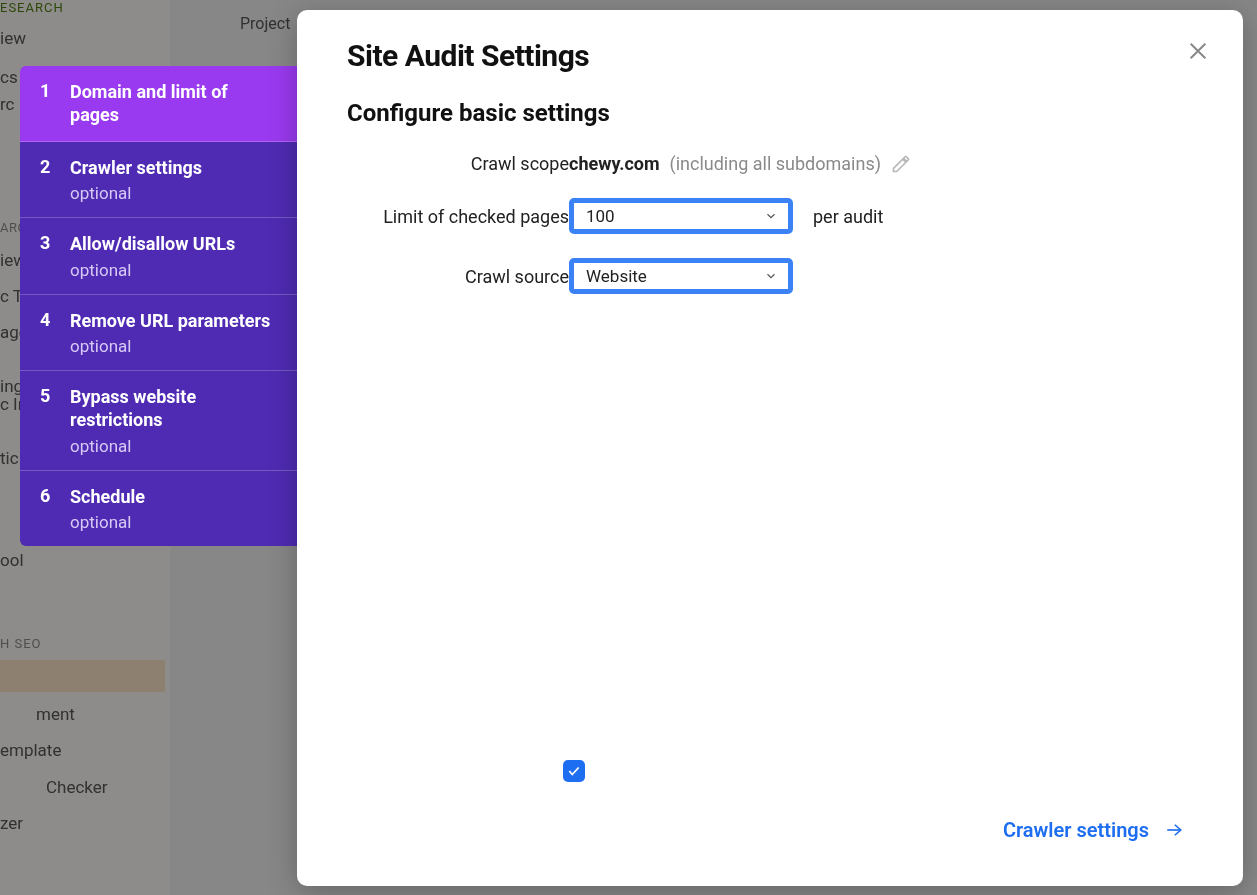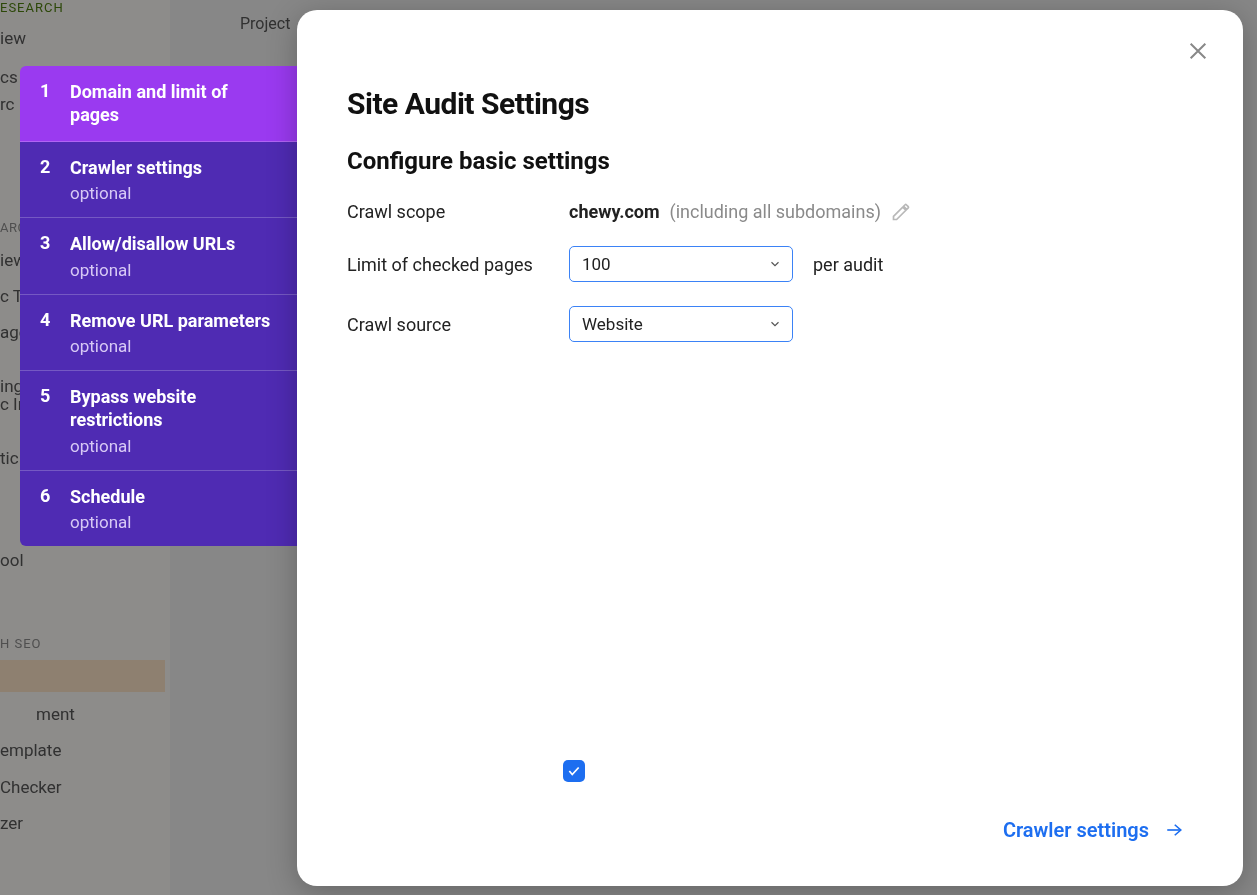--- a/index.html
+++ b/index.html
@@ -43,53 +43,53 @@
   .step .opt { font-size: 17px; color: #d7c9f5; }
 
   
   .modal {
     position: absolute;
     left: 297px;
     top: 10px;
     width: 946px;
     height: 876px;
     background: #fff;
-    border-radius: 20px;
+    border-radius: 10px;
     z-index: 30;
-    padding: 76px 50px 30px 50px;
+    padding: 28px 50px 30px 50px;
     display: flex;
     flex-direction: column;
     box-shadow: 0 6px 30px rgba(0,0,0,0.25);
   }
   .close {
     position: absolute;
     top: 26px; right: 30px;
     width: 30px; height: 30px;
     color: #888;
     cursor: pointer;
     display: flex; align-items: center; justify-content: center;
   }
   .close svg { width: 22px; height: 22px; stroke: #888; stroke-width: 2.2; }
 
   h1.modal-title { font-size: 30px; font-weight: 700; color: #111; letter-spacing: -0.5px; }
   h2.section-title { font-size: 24px; font-weight: 700; color: #111; margin-top: 26px; }
 
   .form { margin-top: 26px; display: flex; flex-direction: column; gap: 24px; font-size: 18px; color: #222; }
-  .row { display: flex; align-items: center; }
+  .row { display: flex; align-items: center; text-align: right; }
   .row .label { width: 222px; flex-shrink: 0; }
   .row .value { display: flex; align-items: center; gap: 10px; }
   .domain { font-weight: 700; }
   .subnote { color: #8a8a8a; }
   .edit-icon { color: #b8b8b8; cursor: pointer; display:inline-flex; }
   .edit-icon svg { width: 20px; height: 20px; }
 
   .select {
     min-width: 224px;
     height: 36px;
-    border: 1px solid #3b82f6;
+    border: 5px solid #3b82f6;
     border-radius: 5px;
     padding: 0 34px 0 12px;
     font-size: 17px;
     display: flex;
     align-items: center;
     position: relative;
     background: #fff;
     cursor: pointer;
   }
   .select .chev {
@@ -156,21 +156,21 @@
   <span class="bg-line" style="left:0; top:322px;">age</span>
   <span class="bg-line" style="left:0; top:376px;">ing</span>
   <span class="bg-line" style="left:0; top:394px;">c In</span>
   <span class="bg-line" style="left:0; top:448px;">tic</span>
   <span class="bg-line" style="left:0; top:550px;">ool</span>
 
   <span class="bg-line" style="left:0; top:636px; font-size:13px; letter-spacing:1px; color:#888;">H SEO</span>
   <div style="position:absolute; left:0; top:660px; width:165px; height:32px; background:#f5dcc2;"></div>
   <span class="bg-line" style="left:0; top:704px;padding-left:36px;">ment</span>
   <span class="bg-line" style="left:0; top:740px;">emplate</span>
-  <span class="bg-line" style="left:0; top:777px;">Checker</span>
+  <span class="bg-line" style="left:0; top:777px;padding-left:46px;">Checker</span>
   <span class="bg-line" style="left:0; top:813px;">zer</span>
 
   <span class="bg-line" style="left:240px; top:14px; font-size:16px; color:#555;">Project</span>
 </div>
 <div class="overlay"></div>
 
 <div class="wizard" id="wizard">
     <div class="step active">
       <div class="num">1</div>
       <div class="body">

